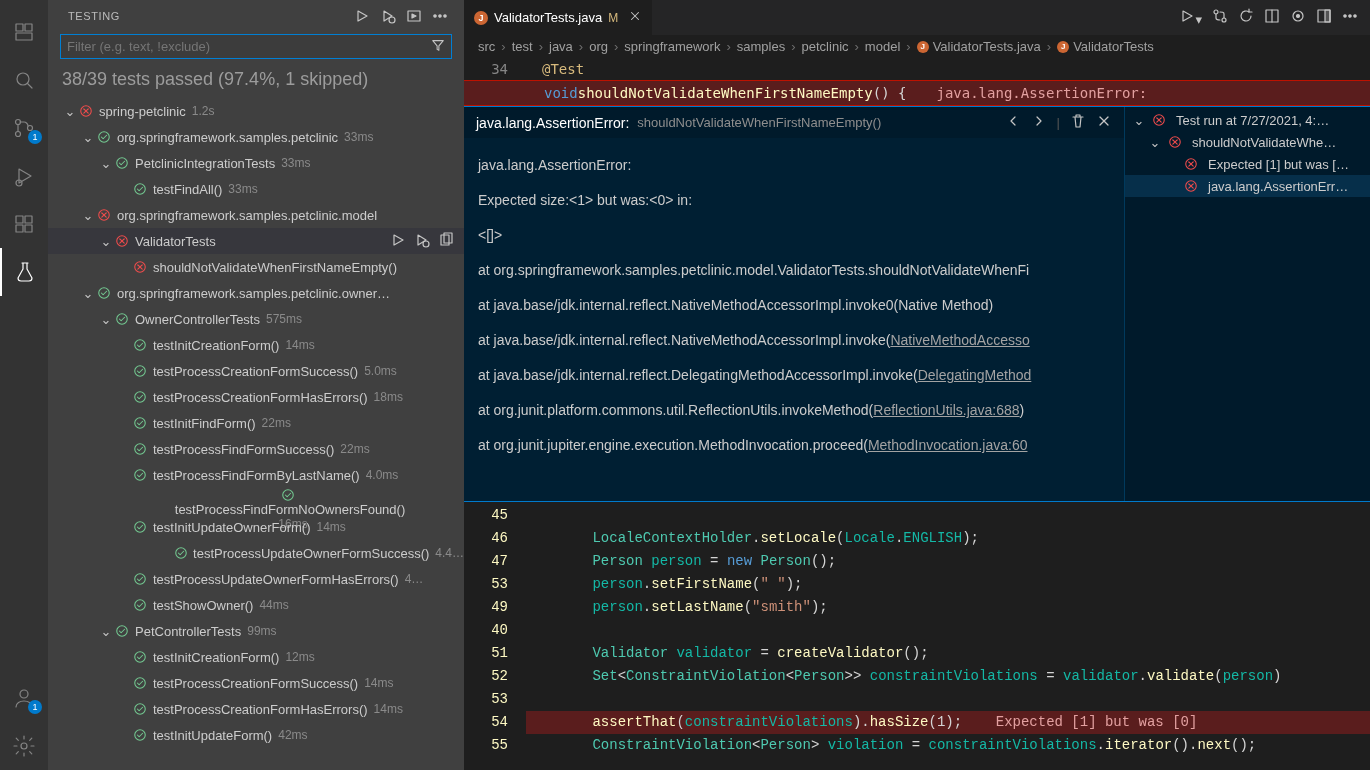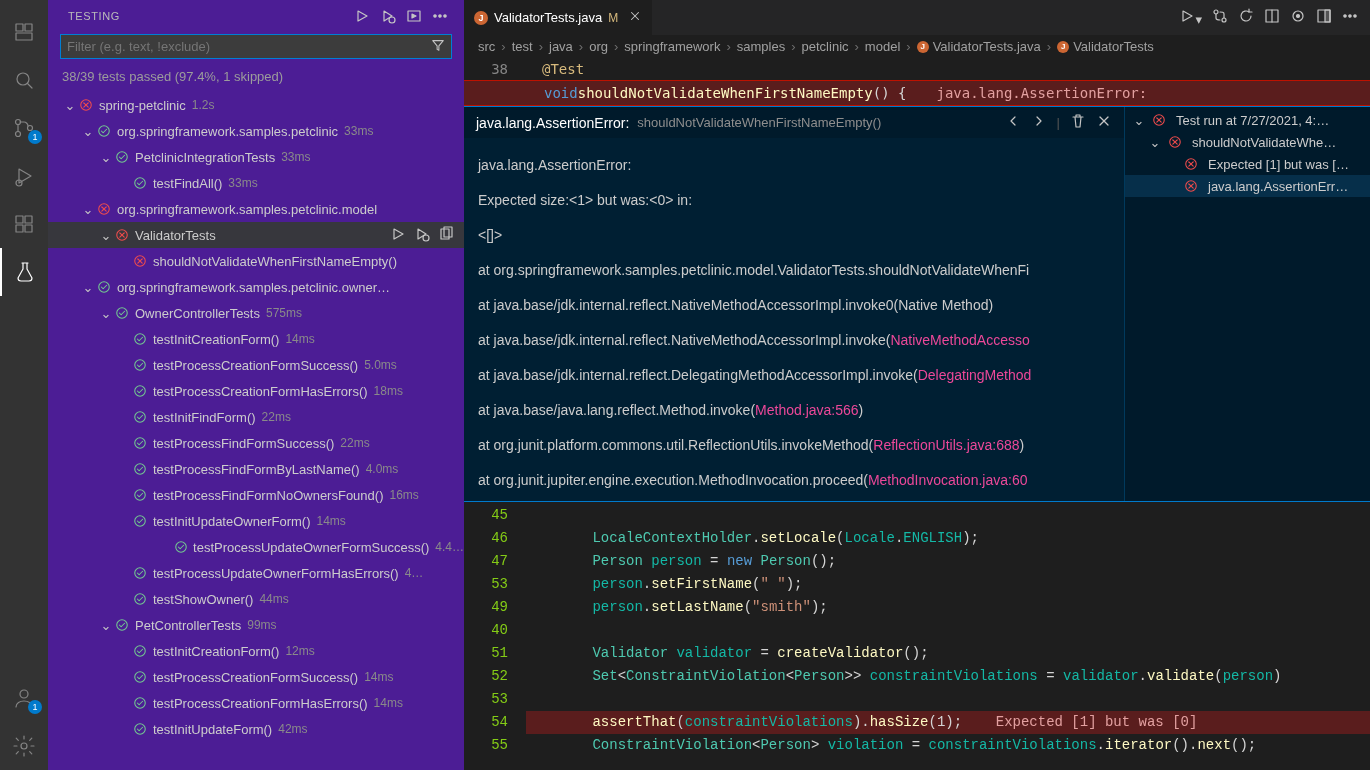--- a/index.html
+++ b/index.html
@@ -3,29 +3,29 @@
 <meta charset="utf-8">
 <style>
 * { margin: 0; padding: 0; box-sizing: border-box; }
 body { font-family: "Segoe UI", -apple-system, sans-serif; background: #1e1e1e; color: #cccccc; font-size: 13px; width: 1370px; height: 770px; overflow: hidden; display: flex; }
 .activity-bar { width: 48px; background: #333333; display: flex; flex-direction: column; align-items: center; padding-top: 8px; }
 .activity-item { width: 48px; height: 48px; display: flex; align-items: center; justify-content: center; color: #858585; cursor: pointer; position: relative; }
 .activity-item.active { color: #ffffff; border-left: 2px solid #fff; }
 .activity-item svg { width: 24px; height: 24px; }
 .activity-spacer { flex: 1; }
 .badge { position: absolute; bottom: 8px; right: 6px; background: #007acc; color: #fff; border-radius: 9px; min-width: 14px; height: 14px; font-size: 9px; display: flex; align-items: center; justify-content: center; padding: 0 3px; }
-.sidebar { width: 416px; background: #4c1d95; display: flex; flex-direction: column; overflow: hidden; }
+.sidebar { width: 416px; background: #404040; display: flex; flex-direction: column; overflow: hidden; }
 .sidebar-header { display: flex; align-items: center; padding: 8px 16px 4px 20px; font-size: 11px; letter-spacing: 0.6px; color: #bbbbbb; }
 .sidebar-title { flex: 1; }
 .sidebar-actions { display: flex; gap: 10px; color: #c5c5c5; }
 .sidebar-actions span, .sidebar-actions svg { width: 16px; height: 16px; cursor: pointer; }
 .filter-box { margin: 6px 12px; display: flex; align-items: center; background: #3c3c3c; border: 1px solid #007fd4; }
 .filter-box input { flex: 1; background: transparent; border: none; outline: none; color: #ccc; font-size: 13px; padding: 4px 6px; }
 .filter-icon { color: #c5c5c5; padding: 0 6px; }
-.test-summary { padding: 4px 14px 8px 14px; color: #9c9c9c; font-size: 13px; }
+.test-summary { padding: 4px 14px 8px 14px; color: #9c9c9c; font-size: 18px; }
 .tree { flex: 1; overflow-y: auto; overflow-x: hidden; padding-bottom: 10px; }
 .tree-row { display: flex; align-items: center; height: 26px; white-space: nowrap; cursor: pointer; }
 .tree-row.selected { background: #37373d; }
 .chevron { width: 16px; display: inline-flex; justify-content: center; color: #c5c5c5; }
 .status-icon { width: 16px; height: 16px; display: inline-flex; align-items: center; justify-content: center; margin-right: 5px; }
 .pass { color: #73c991; }
 .fail { color: #f14c4c; }
 .tree-label { color: #cccccc; }
 .tree-time { color: #8a8a8a; margin-left: 6px; font-size: 12px; }
 .row-actions { margin-left: auto; display: flex; gap: 8px; padding-right: 10px; color: #c5c5c5; }
@@ -46,26 +46,26 @@
 .error-line-gutter .num { color:#858585; font-family:Consolas,monospace; font-size:14px;}
 .error-line-code { flex:1; font-family: Consolas, monospace; font-size: 14px; padding-left: 18px; display:flex; gap:0;}
 .peek { background: #001f33; border-top: 1px solid #007acc; display: flex; height: 395px;}
 .peek-main { flex: 1; display: flex; flex-direction: column; overflow: hidden;}
 .peek-header { display: flex; align-items: center; padding: 6px 12px; background: #001a2b;}
 .peek-header-title { color: #ffffff; font-size: 14px; font-weight: 400; margin-right: 8px;}
 .peek-header-sub { color: #8e8e8e; font-size: 13px;}
 .peek-header-actions { margin-left: auto; display: flex; gap: 10px; color: #c5c5c5; align-items:center;}
 .peek-header-actions svg { width:16px; height:16px; cursor:pointer;}
 .peek-body { flex: 1; padding: 10px 14px; color: #cccccc; font-size: 14px; line-height: 2.5; overflow: auto;}
-.peek-body .link { color: #ec4899; }
+.peek-body .link { color: #a3a3a3; text-decoration: underline; }
 .peek-tree { width: 246px; border-left: 1px solid #003a5d; background: #001a2b; padding-top: 2px; overflow:hidden;}
 .peek-tree-row { display: flex; align-items: center; padding: 3px 4px; gap: 4px; font-size: 13px; white-space: nowrap; cursor:pointer;}
 .peek-tree-row.sel { background: #062f4a; }
 .code-area { flex: 1; display: flex; font-family: Consolas, "Courier New", monospace; font-size: 14px; overflow: hidden; border-top:1px solid #007acc;}
-.gutter { width: 62px; text-align: right; color: #84cc16; padding-right: 18px; line-height: 23px; padding-top:2px;}
+.gutter { width: 62px; text-align: right; color: #fef9c3; padding-right: 18px; line-height: 23px; padding-top:2px;}
 .code-lines { flex: 1; line-height: 23px; white-space: pre; padding-top:2px;}
 .code-lines .line { height: 23px; padding-left: 16px;}
 .code-lines .line.err { background: #5a1d1d; }
 .tok-type { color: #4ec9b0; }
 .tok-var { color: #14b8a6; }
 .tok-func { color: #fef9c3; }
 .tok-kw { color: #569cd6; }
 .tok-str { color: #ce9178; }
 .tok-pun { color: #d4d4d4; }
 .tok-anno { color: #d7ba7d; }
@@ -334,21 +334,21 @@
         <span class="chevron"></span>
         <span class="status-icon pass">
           <svg viewBox="0 0 16 16" width="14" height="14">
             <circle cx="8" cy="8" r="6"></circle>
             <polyline points="5,8 7,10 11,6"></polyline>
           </svg>
         </span>
         <span class="tree-label">testProcessFindFormByLastName()</span>
         <span class="tree-time">4.0ms</span>
       </div>
-      <div class="tree-row" style="padding-left: 68px;">
+      <div class="tree-row" style="padding-left: 68px; flex-direction: column;">
         <span class="chevron"></span>
         <span class="status-icon pass">
           <svg viewBox="0 0 16 16" width="14" height="14">
             <circle cx="8" cy="8" r="6"></circle>
             <polyline points="5,8 7,10 11,6"></polyline>
           </svg>
         </span>
         <span class="tree-label">testProcessFindFormNoOwnersFound()</span>
         <span class="tree-time">16ms</span>
       </div>
@@ -519,21 +519,21 @@
         <span>ValidatorTests.java</span>
       </span>
       <span class="bc-sep">›</span>
       <span class="bc-item">
         <span class="tab-icon" style="width:12px;height:12px;font-size:8px">J</span>
         <span>ValidatorTests</span>
       </span>
     </div>
 
   <div style="display:flex;align-items:center;height:22px;">
-    <div style="width:62px;text-align:right;padding-right:18px;color:#858585;font-family:Consolas,monospace;font-size:14px;">38</div>
+    <div style="width:62px;text-align:right;padding-right:18px;color:#858585;font-family:Consolas,monospace;font-size:14px;">34</div>
     <div style="font-family:Consolas,monospace;font-size:14px;padding-left:16px;"><span class="tok-anno">@Test</span></div>
   </div>
   <div class="error-line-row">
     <div class="error-line-gutter">
       <span class="fail"><svg viewBox="0 0 16 16" width="14" height="14">
             <circle cx="8" cy="8" r="6"></circle>
             <line x1="5.5" y1="5.5" x2="10.5" y2="10.5"></line>
             <line x1="10.5" y1="5.5" x2="5.5" y2="10.5"></line>
           </svg></span>
       <span class="num">44</span>
@@ -571,21 +571,20 @@
         </div>
       </div>
       <div class="peek-body" id="peek-body">
           <div>java.lang.AssertionError:</div>
           <div>Expected size:&lt;1&gt; but was:&lt;0&gt; in:</div>
           <div>&lt;[]&gt;</div>
           <div>at org.springframework.samples.petclinic.model.ValidatorTests.shouldNotValidateWhenFi</div>
           <div>at java.base/jdk.internal.reflect.NativeMethodAccessorImpl.invoke0(Native Method)</div>
           <div>at java.base/jdk.internal.reflect.NativeMethodAccessorImpl.invoke(<span class="link">NativeMethodAccesso</span></div>
           <div>at java.base/jdk.internal.reflect.DelegatingMethodAccessorImpl.invoke(<span class="link">DelegatingMethod</span></div>
-          <div>at java.base/java.lang.reflect.Method.invoke(<span class="link">Method.java:566</span>)</div>
           <div>at org.junit.platform.commons.util.ReflectionUtils.invokeMethod(<span class="link">ReflectionUtils.java:688</span>)</div>
           <div>at org.junit.jupiter.engine.execution.MethodInvocation.proceed(<span class="link">MethodInvocation.java:60</span></div>
         </div>
     </div>
     <div class="peek-tree" id="peek-tree">
         <div class="peek-tree-row" style="padding-left: 6px;">
           <span class="chevron">⌄</span>
           <span class="status-icon fail">
             <svg viewBox="0 0 16 16" width="14" height="14">
               <circle cx="8" cy="8" r="6"></circle>

